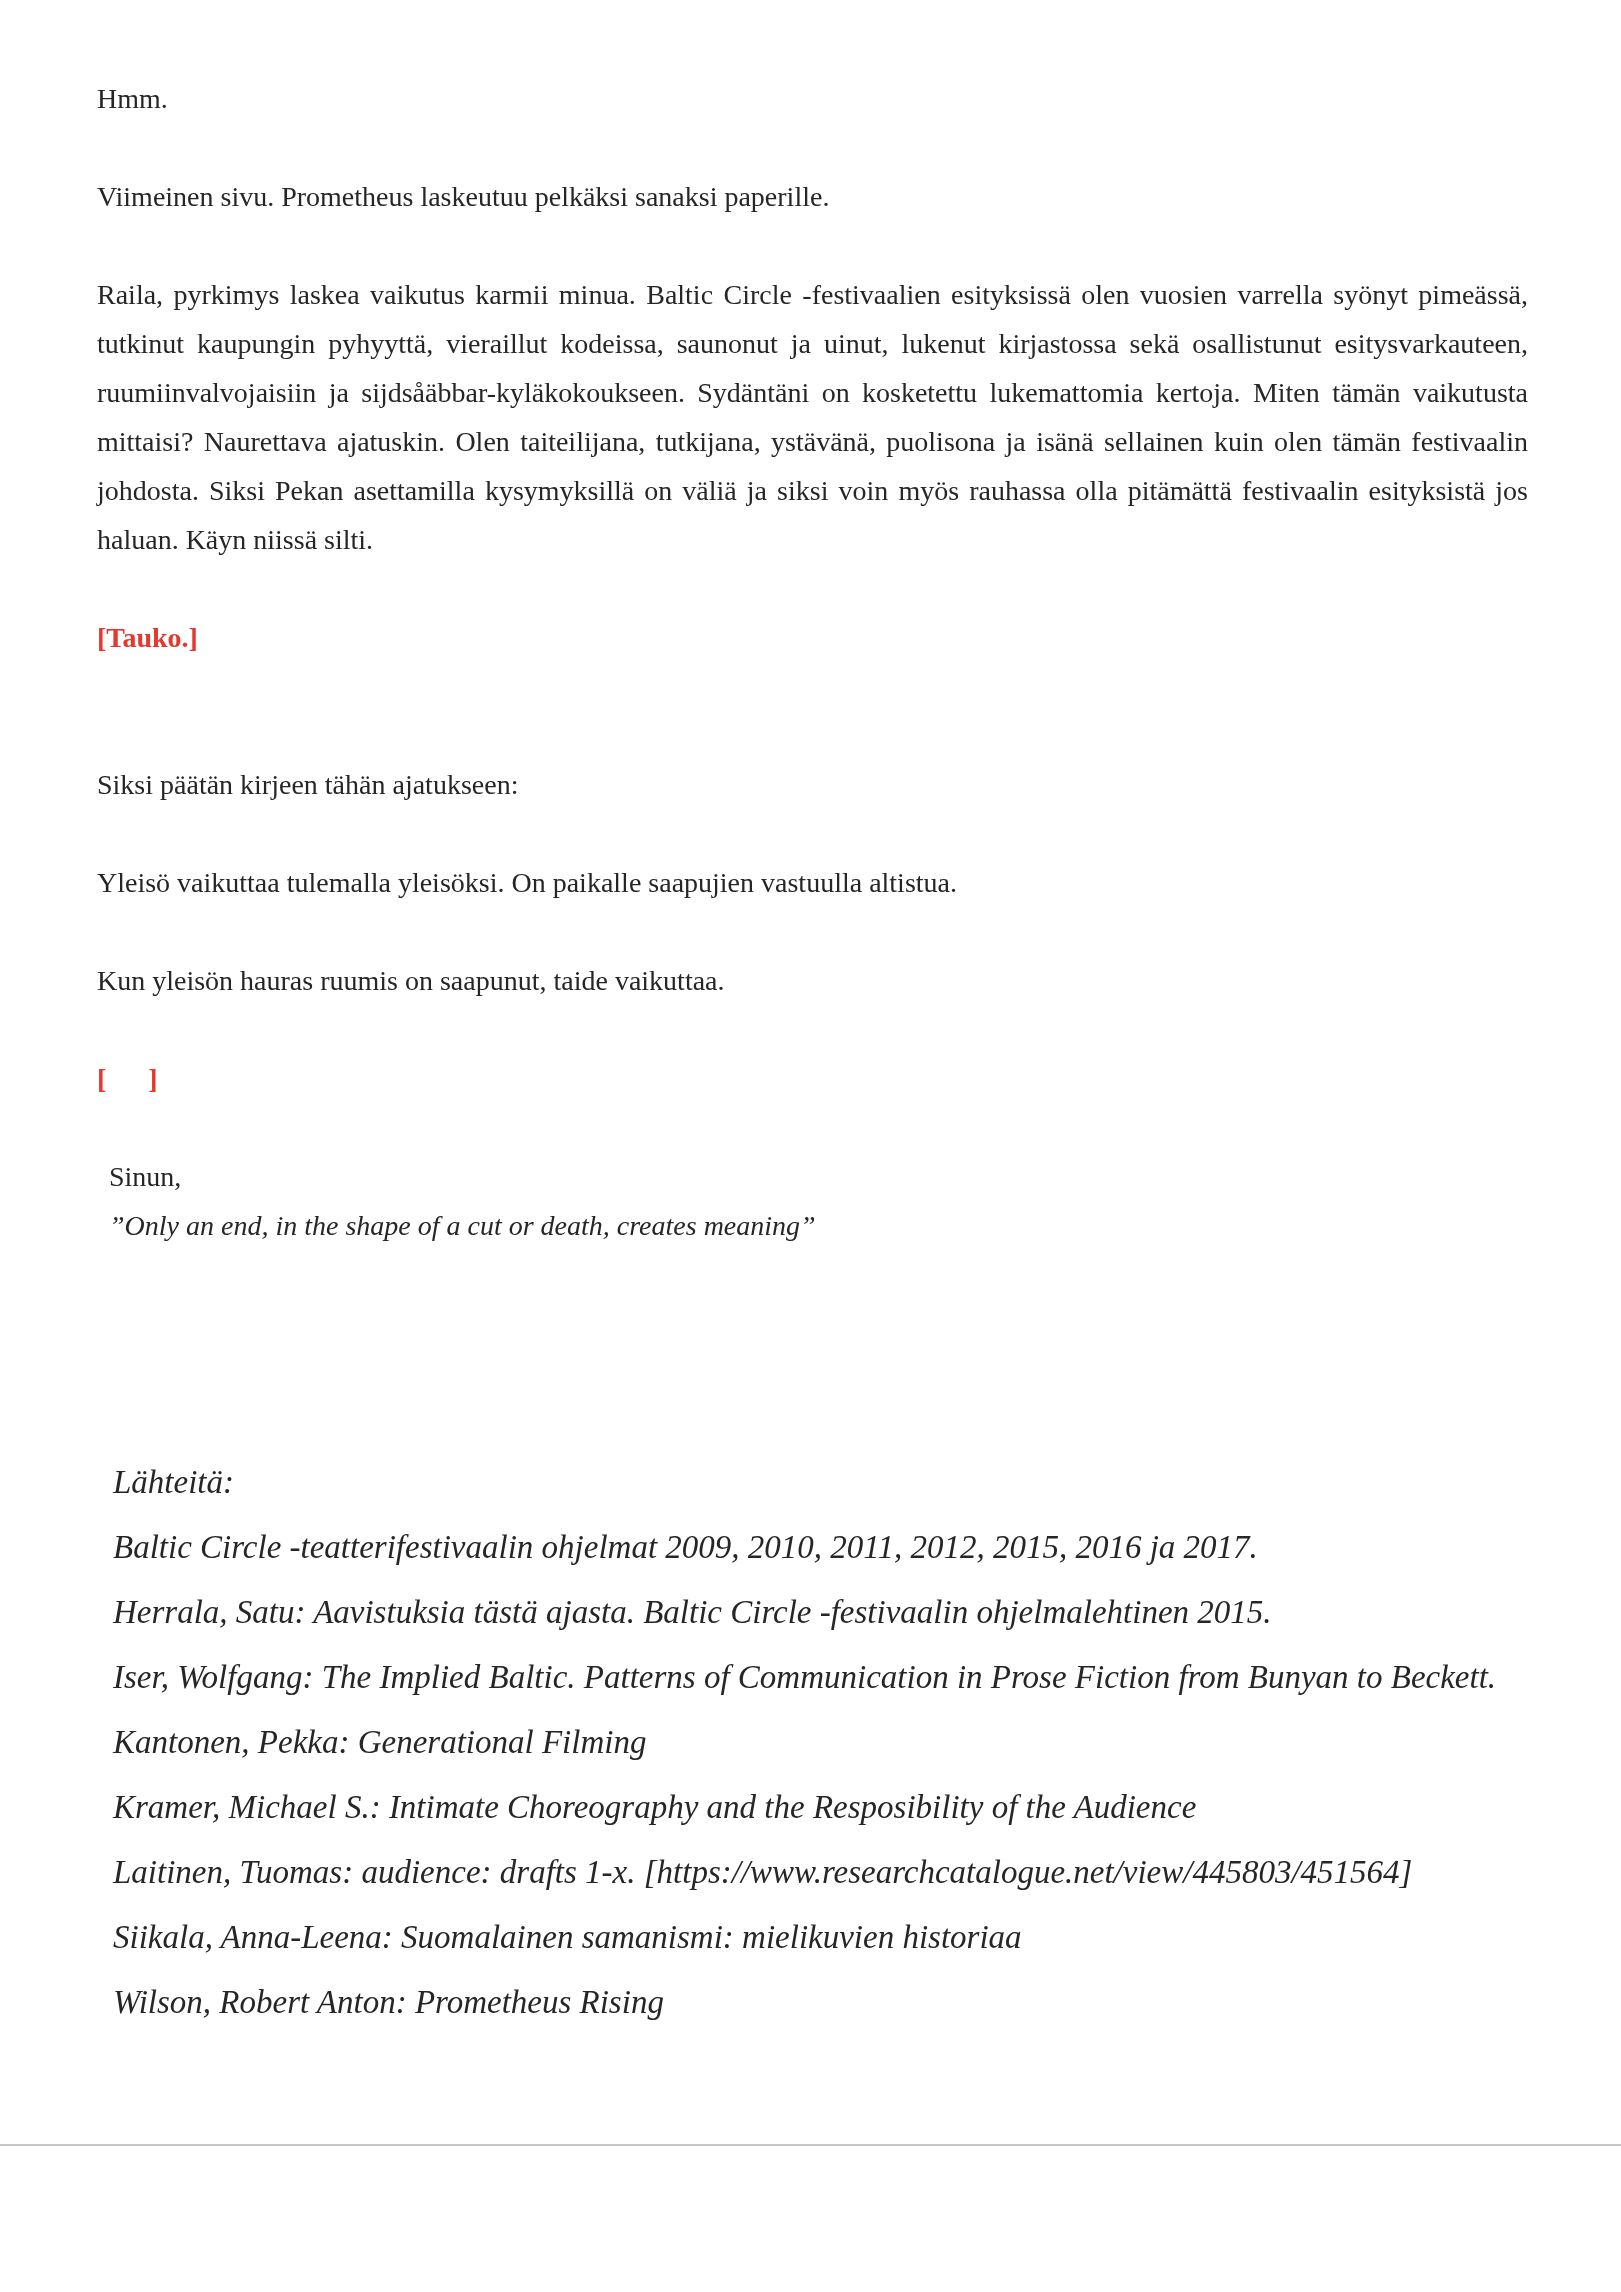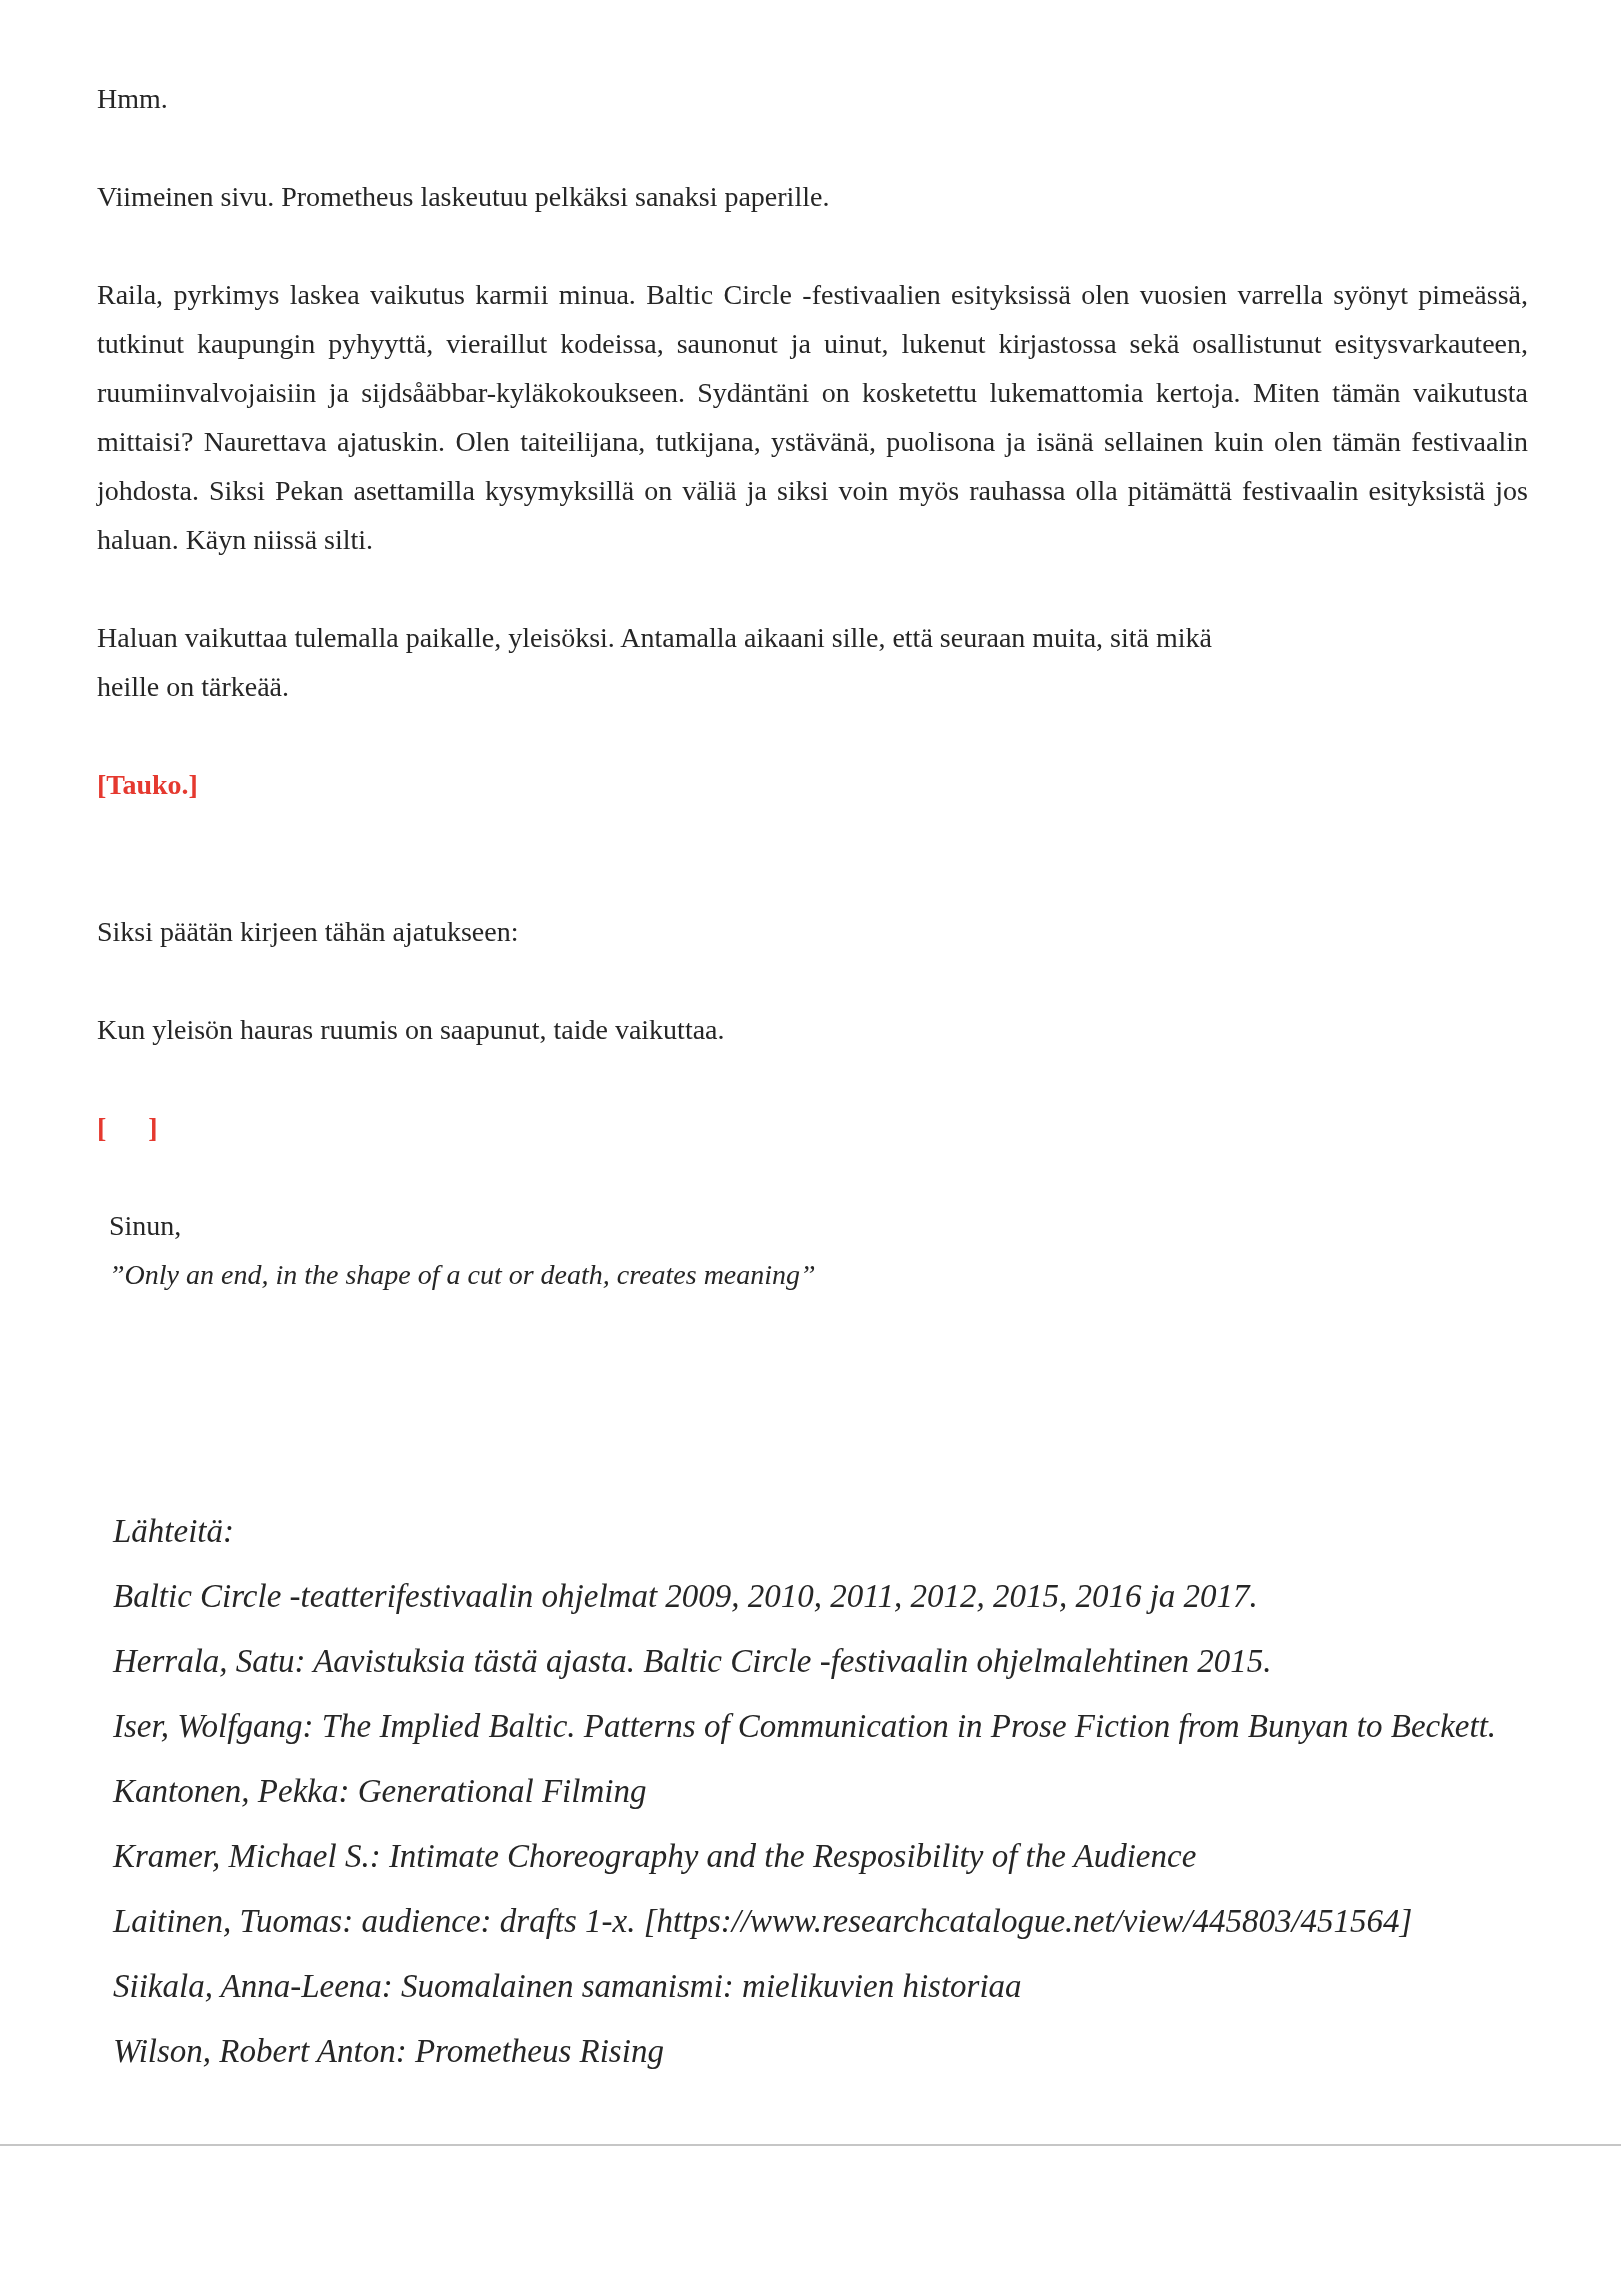--- a/index.html
+++ b/index.html
@@ -51,27 +51,26 @@
 <div class="page">
 
   <main class="letter">
 
     <p class="para">Hmm.</p>
 
     <p class="para">Viimeinen sivu. Prometheus laskeutuu pelkäksi sanaksi paperille.</p>
 
     <p class="para justify">Raila, pyrkimys laskea vaikutus karmii minua. Baltic Circle -festivaalien esityksissä olen vuosien varrella syönyt pimeässä, tutkinut kaupungin pyhyyttä, vieraillut kodeissa, saunonut ja uinut, lukenut kirjastossa sekä osallistunut esitysvarkauteen, ruumiinvalvojaisiin ja sijdsåäbbar-kyläkokoukseen. Sydäntäni on kosketettu lukemattomia kertoja. Miten tämän vaikutusta mittaisi? Naurettava ajatuskin. Olen taiteilijana, tutkijana, ystävänä, puolisona ja isänä sellainen kuin olen tämän festivaalin johdosta. Siksi Pekan asettamilla kysymyksillä on väliä ja siksi voin myös rauhassa olla pitämättä festivaalin esityksistä jos haluan. Käyn niissä silti.</p>
 
-    <p class="para preline">Haluan vaikuttaa tulemalla paikalle, yleisöksi. Antamalla aikaani sille, että seuraan muita, sitä mikä
-heille on tärkeää.</p>
 
     <p class="para red tauko">[Tauko.]</p>
 
     <p class="para">Siksi päätän kirjeen tähän ajatukseen:</p>
 
+    <p class="para">Yleisö vaikuttaa tulemalla yleisöksi. On paikalle saapujien vastuulla altistua.</p>
 
     <p class="para">Kun yleisön hauras ruumis on saapunut, taide vaikuttaa.</p>
 
     <p class="para red">[&nbsp;&nbsp;&nbsp;&nbsp;&nbsp;&nbsp;]</p>
 
     <div class="signature-block">
       <p class="sig-line">Sinun,</p>
       <p class="sig-line quote">”Only an end, in the shape of a cut or death, creates meaning”</p>
     </div>
 

